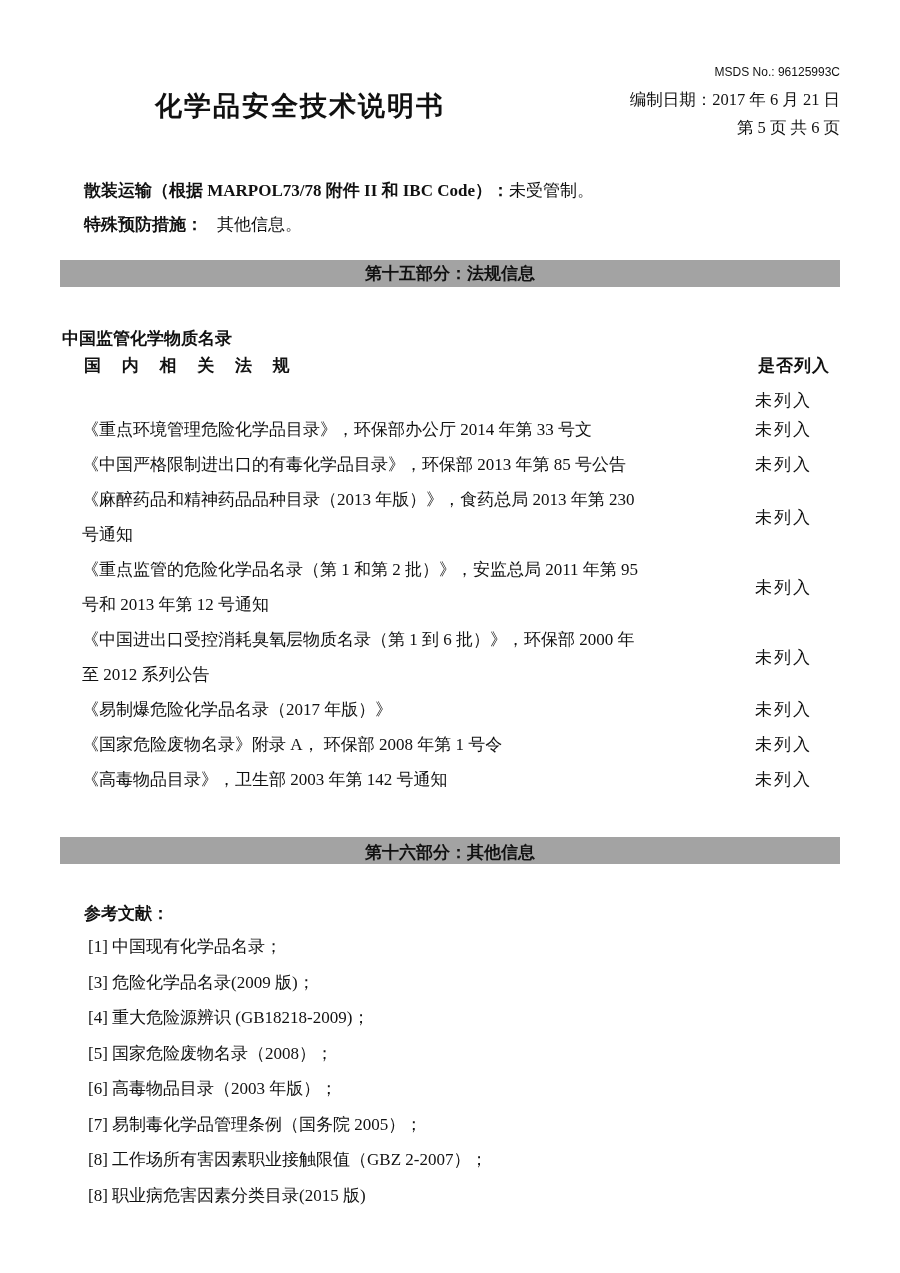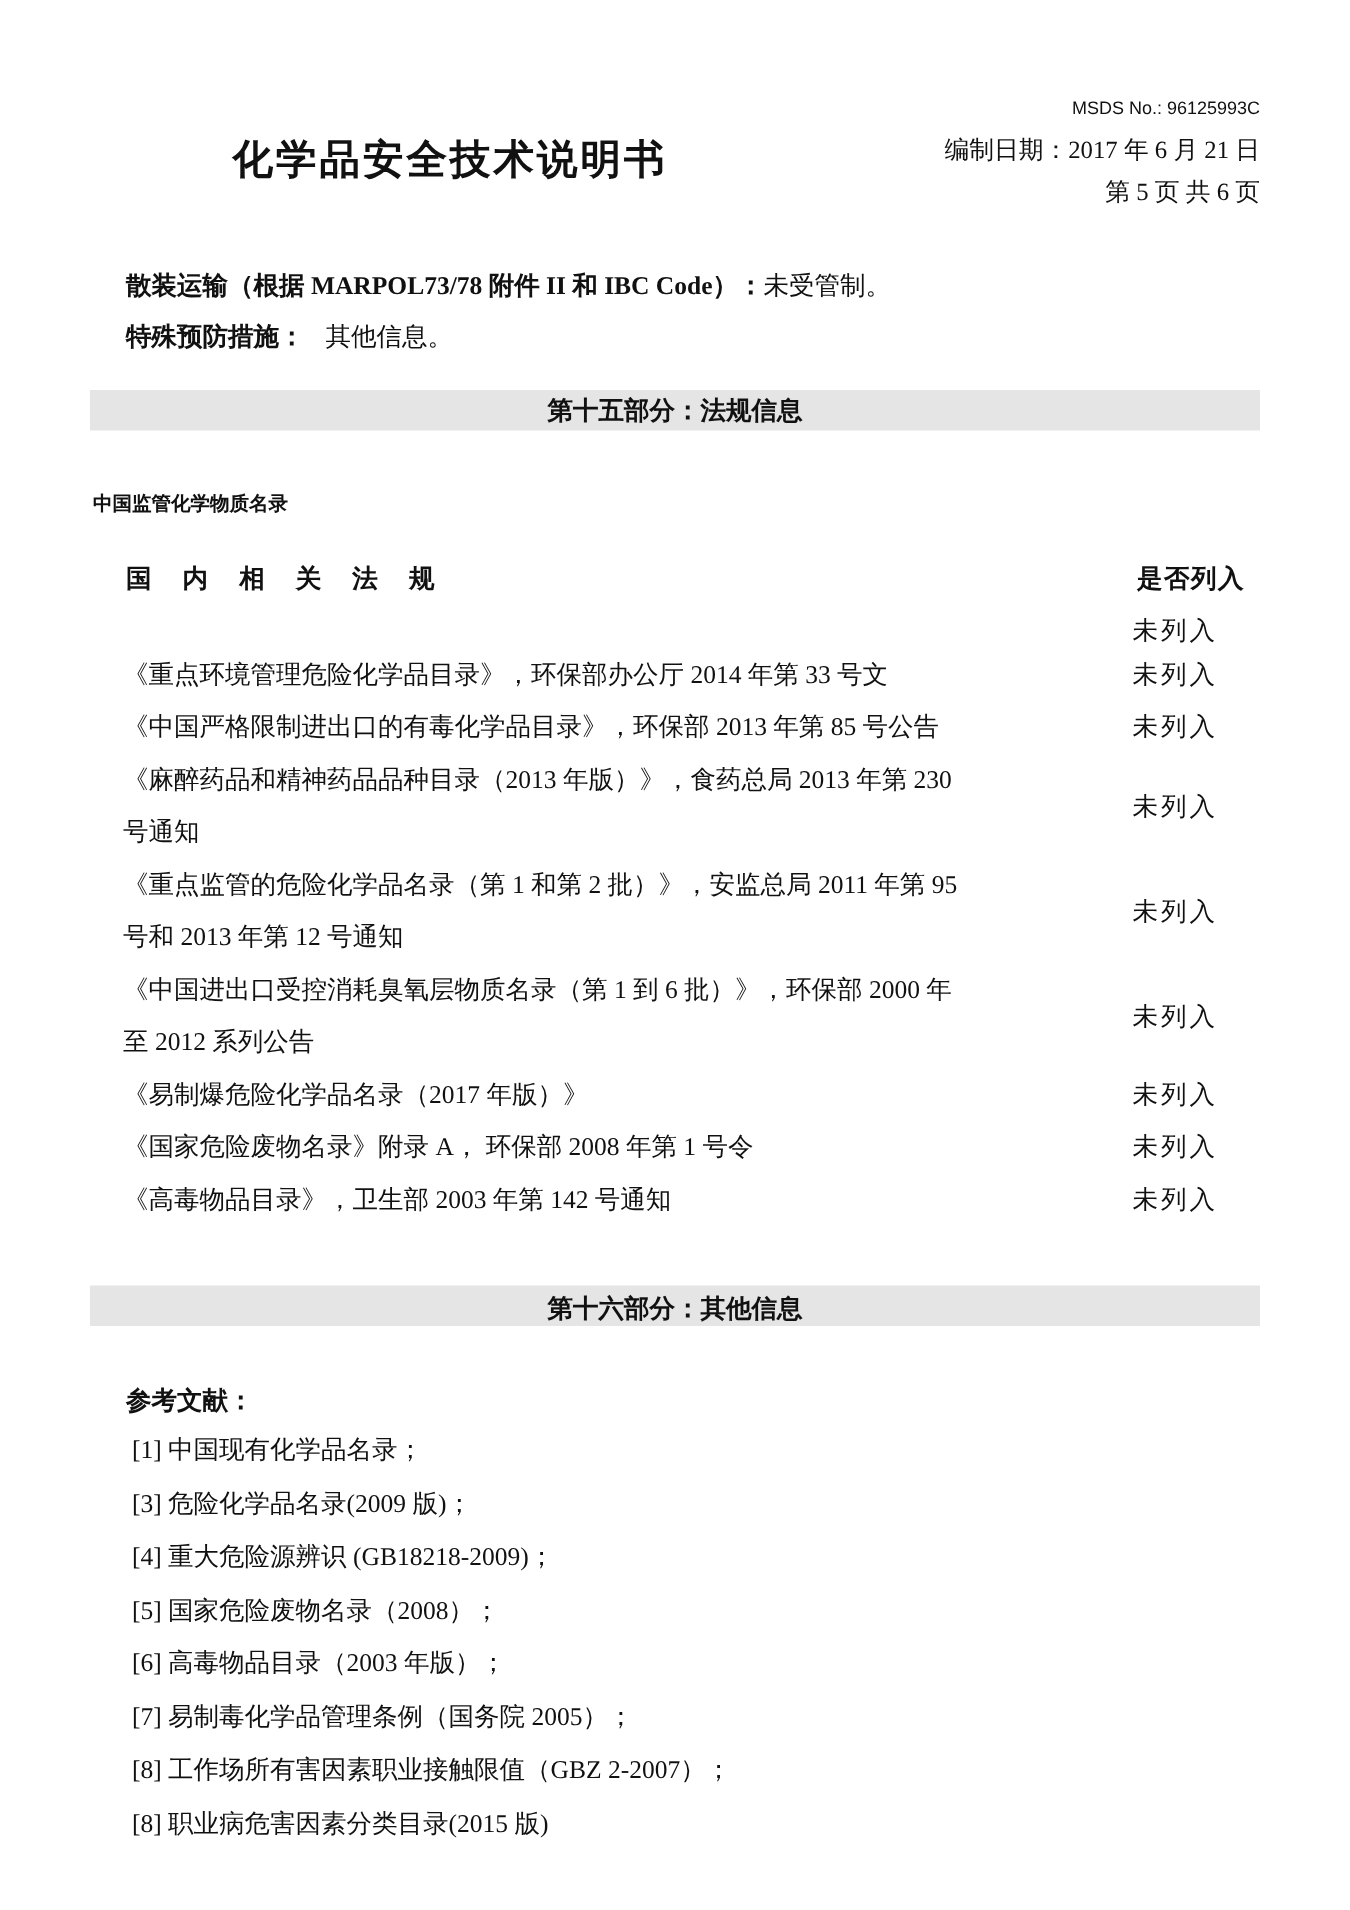--- a/index.html
+++ b/index.html
@@ -31,31 +31,31 @@
   
   .content{margin-top:32px;}
   .kv{margin:0;padding-left:24px;line-height:34px;}
   .b{font-weight:bold;}
   .kv .val{font-weight:normal;}
   .kv .val-gap{margin-left:14px;}
   
   .section-bar{
     margin-top:18px;
     height:27px;
-    background:#e5e5e5;
+    background:#a3a3a3;
     display:flex;align-items:center;justify-content:center;
     font-weight:bold;font-size:17px;
     font-family:"Liberation Sans", sans-serif;
   }
   .section-bar.second{margin-top:40px;align-items:flex-end;}
   
-  .inv-title{padding-left:2px;margin-top:40px;font-size:13px;font-family:"Liberation Sans", sans-serif;}
+  .inv-title{padding-left:2px;margin-top:40px;font-size:17px;font-family:"Liberation Sans", sans-serif;}
   .table-head{
     display:flex;justify-content:space-between;align-items:baseline;
-    margin-top:29px;
+    margin-top:4px;
   }
   .table-head .left{padding-left:24px;letter-spacing:8px;font-family:"Liberation Sans", sans-serif;}
   .table-head .right{padding-right:10px;letter-spacing:1px;font-family:"Liberation Sans", sans-serif;}
   .reg-rows{margin-top:12px;}
   .reg-row{display:flex;align-items:center;}
   .reg-law{
     flex:0 0 570px;
     max-width:570px;
     padding-left:22px;
     line-height:35px;

